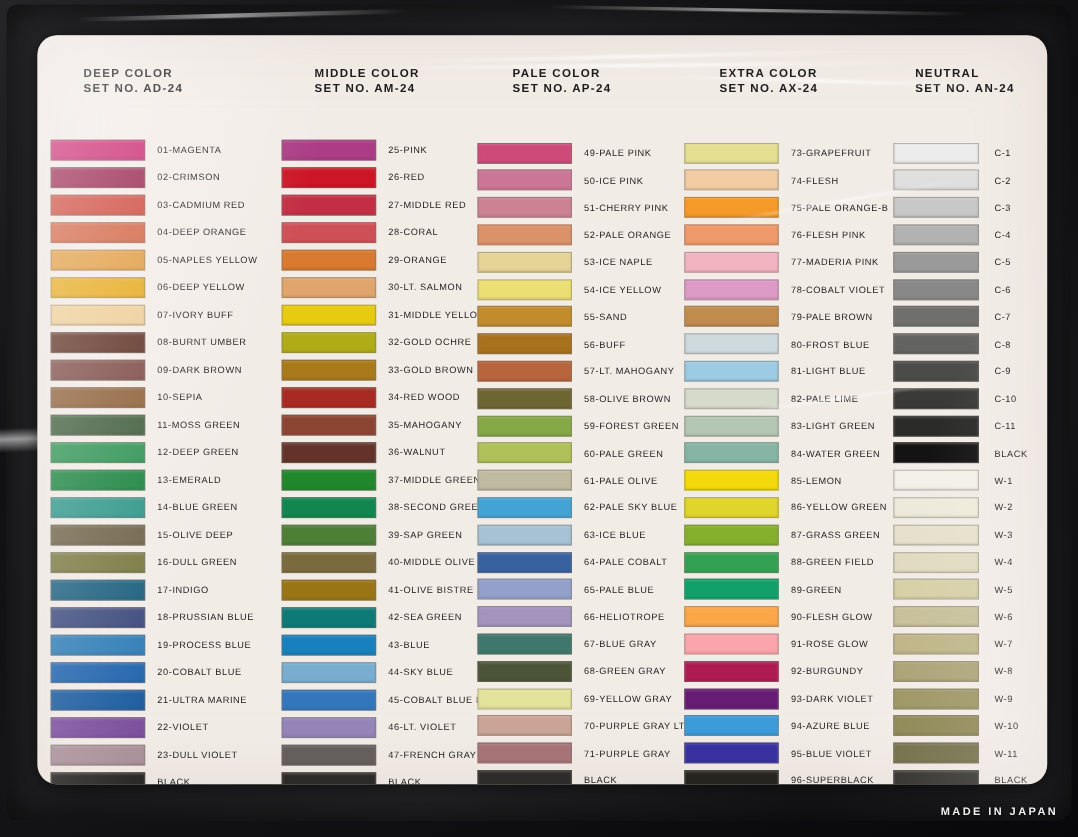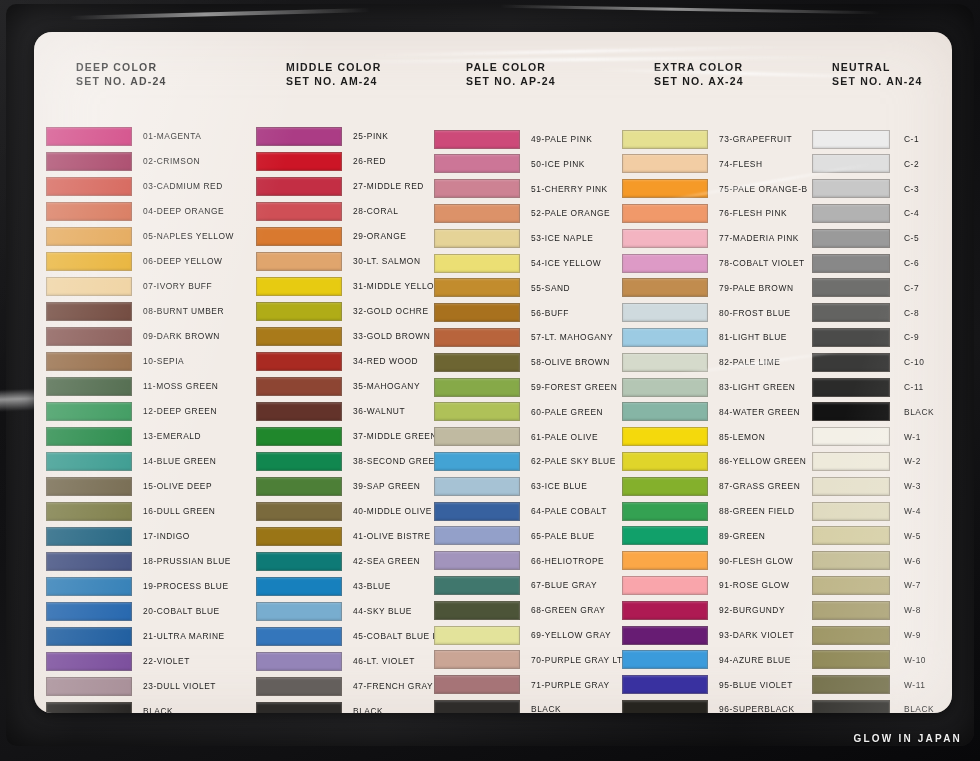--- a/index.html
+++ b/index.html
@@ -623,13 +623,13 @@
       </div>
     </div>
   <div class="sheen-band" style="left:330px;top:18px;width:420px;transform:rotate(-1.2deg);"></div>
   <div class="sheen-band" style="left:300px;top:26px;width:500px;transform:rotate(-0.6deg);"></div>
   <div class="sheen-band" style="left:560px;top:40px;width:300px;transform:rotate(1.6deg);"></div>
   <div class="sheen-band" style="left:620px;top:150px;width:220px;transform:rotate(-10deg);height:2px;"></div>
   <div class="sheen-band" style="left:640px;top:330px;width:170px;transform:rotate(-8deg);height:2px;"></div>
   <div id="card-sheen"></div>
 </div>
 
-<div id="made-in-japan">GLOW IN JAPAN</div>
+<div id="made-in-japan">MADE IN JAPAN</div>
 
 </body></html>

